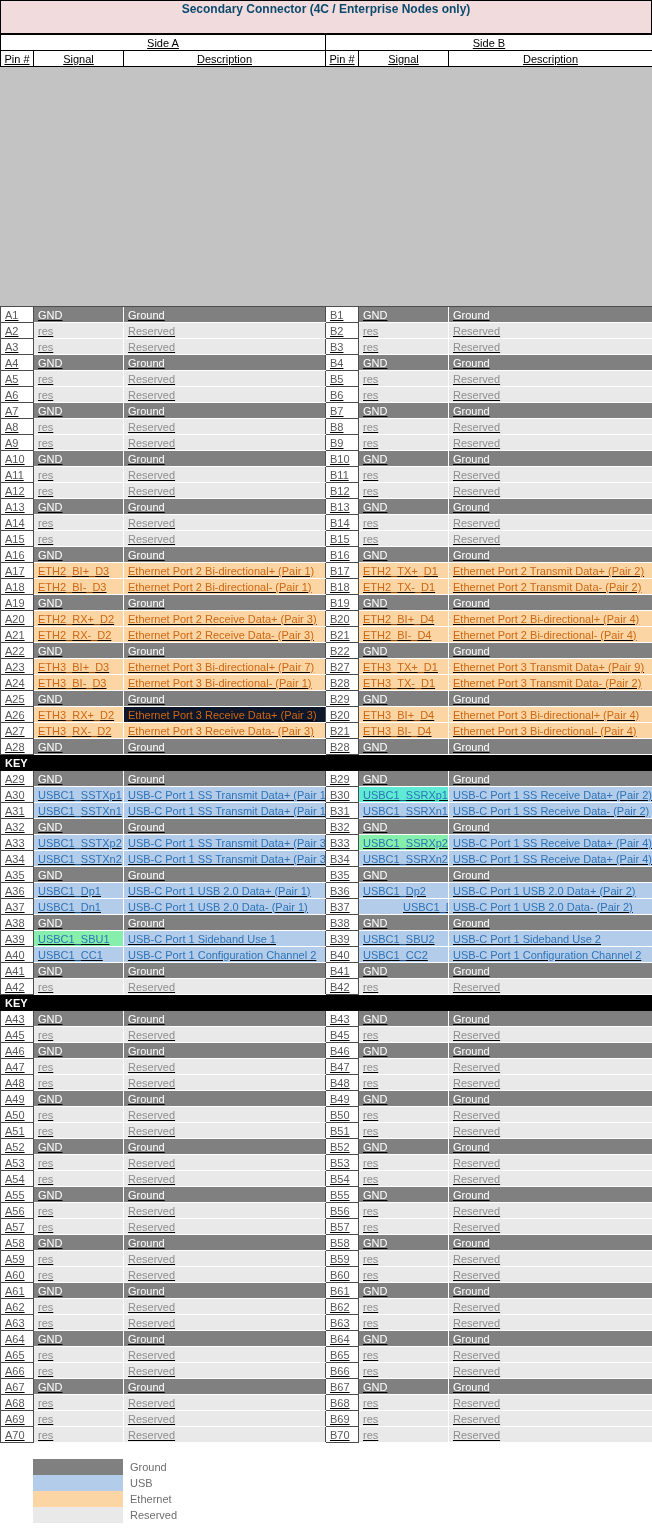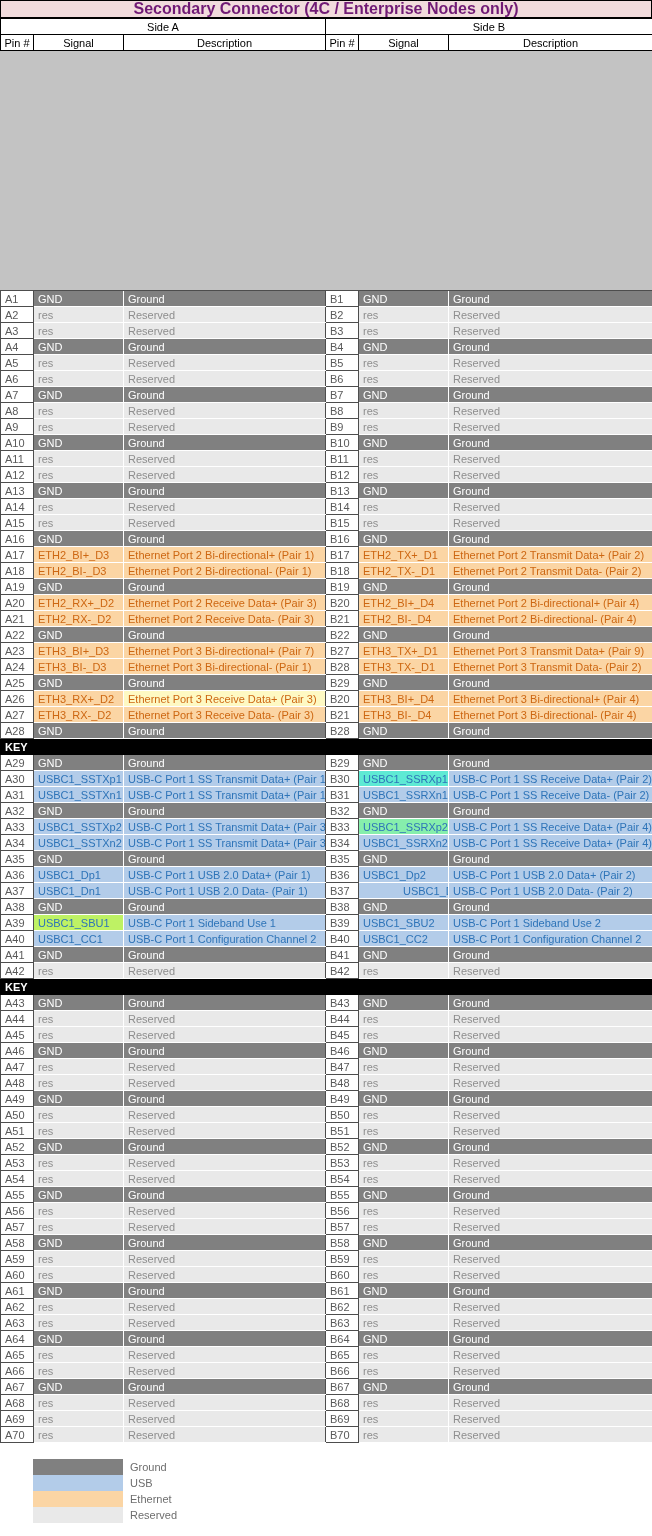--- a/index.html
+++ b/index.html
@@ -1,32 +1,33 @@
 <!DOCTYPE html>
 <html><head>
 <meta charset="utf-8">
 <style>
   html, body { margin: 0; padding: 0; background: #ffffff; }
   body { font-family: "Liberation Sans", sans-serif; }
   .page { width: 652px; }
 
   .title-bar {
     box-sizing: border-box;
-    height: 18px; line-height: 16px;
+    height: 34px; line-height: 16px;
     background: #f1dbdc;
     border: 1px solid #000;
     text-align: center;
-    font-size: 16px; font-weight: bold; color: #701a75;
+    font-size: 12px; font-weight: bold; color: #0c4a6e;
   }
 
   table.pinout {
     width: 652px;
     border-collapse: collapse;
     table-layout: fixed;
     font-size: 11px;
+    text-decoration: underline;
   }
   table.pinout thead th {
     box-sizing: border-box;
     border: 1px solid #000;
     background: #fff;
     font-weight: normal;
     color: #000;
     height: 16px;
     padding: 0;
     text-align: center;
@@ -297,21 +298,21 @@
           <td class="pin-cell">A25</td>
           <td class="sig-cell" style="background: rgb(128, 128, 128); color: rgb(255, 255, 255);">GND</td>
           <td class="desc-cell" style="background: rgb(128, 128, 128); color: rgb(255, 255, 255);">Ground</td>
           <td class="pin-cell">B29</td>
           <td class="sig-cell" style="background: rgb(128, 128, 128); color: rgb(255, 255, 255);">GND</td>
           <td class="desc-cell" style="background: rgb(128, 128, 128); color: rgb(255, 255, 255);">Ground</td>
         </tr>
         <tr>
           <td class="pin-cell">A26</td>
           <td class="sig-cell" style="background: rgb(251, 213, 164); color: rgb(205, 103, 18);">ETH3_RX+_D2</td>
-          <td class="desc-cell" style="background: #fef9c3; color: rgb(205, 103, 18);">Ethernet Port 3 Receive Data+ (Pair 3)</td>
+          <td class="desc-cell" style="background: #0f172a; color: rgb(205, 103, 18);">Ethernet Port 3 Receive Data+ (Pair 3)</td>
           <td class="pin-cell">B20</td>
           <td class="sig-cell" style="background: rgb(251, 213, 164); color: rgb(205, 103, 18);">ETH3_BI+_D4</td>
           <td class="desc-cell" style="background: rgb(251, 213, 164); color: rgb(205, 103, 18);">Ethernet Port 3 Bi-directional+ (Pair 4)</td>
         </tr>
         <tr>
           <td class="pin-cell">A27</td>
           <td class="sig-cell" style="background: rgb(251, 213, 164); color: rgb(205, 103, 18);">ETH3_RX-_D2</td>
           <td class="desc-cell" style="background: rgb(251, 213, 164); color: rgb(205, 103, 18);">Ethernet Port 3 Receive Data- (Pair 3)</td>
           <td class="pin-cell">B21</td>
           <td class="sig-cell" style="background: rgb(251, 213, 164); color: rgb(205, 103, 18);">ETH3_BI-_D4</td>
@@ -403,21 +404,21 @@
         <tr>
           <td class="pin-cell">A38</td>
           <td class="sig-cell" style="background: rgb(128, 128, 128); color: rgb(255, 255, 255);">GND</td>
           <td class="desc-cell" style="background: rgb(128, 128, 128); color: rgb(255, 255, 255);">Ground</td>
           <td class="pin-cell">B38</td>
           <td class="sig-cell" style="background: rgb(128, 128, 128); color: rgb(255, 255, 255);">GND</td>
           <td class="desc-cell" style="background: rgb(128, 128, 128); color: rgb(255, 255, 255);">Ground</td>
         </tr>
         <tr>
           <td class="pin-cell">A39</td>
-          <td class="sig-cell" style="background: #bef264; color: rgb(46, 116, 184);">USBC1_SBU1</td>
+          <td class="sig-cell" style="background: #86efac; color: rgb(46, 116, 184);">USBC1_SBU1</td>
           <td class="desc-cell" style="background: rgb(179, 204, 233); color: rgb(46, 116, 184);">USB-C Port 1 Sideband Use 1</td>
           <td class="pin-cell">B39</td>
           <td class="sig-cell" style="background: rgb(179, 204, 233); color: rgb(46, 116, 184);">USBC1_SBU2</td>
           <td class="desc-cell" style="background: rgb(179, 204, 233); color: rgb(46, 116, 184);">USB-C Port 1 Sideband Use 2</td>
         </tr>
         <tr>
           <td class="pin-cell">A40</td>
           <td class="sig-cell" style="background: rgb(179, 204, 233); color: rgb(46, 116, 184);">USBC1_CC1</td>
           <td class="desc-cell" style="background: rgb(179, 204, 233); color: rgb(46, 116, 184);">USB-C Port 1 Configuration Channel 2</td>
           <td class="pin-cell">B40</td>
@@ -443,28 +444,20 @@
         <tr class="key-row">
           <td colspan="6">KEY</td>
         </tr>
         <tr>
           <td class="pin-cell">A43</td>
           <td class="sig-cell" style="background: rgb(128, 128, 128); color: rgb(255, 255, 255);">GND</td>
           <td class="desc-cell" style="background: rgb(128, 128, 128); color: rgb(255, 255, 255);">Ground</td>
           <td class="pin-cell">B43</td>
           <td class="sig-cell" style="background: rgb(128, 128, 128); color: rgb(255, 255, 255);">GND</td>
           <td class="desc-cell" style="background: rgb(128, 128, 128); color: rgb(255, 255, 255);">Ground</td>
-        </tr>
-        <tr>
-          <td class="pin-cell">A44</td>
-          <td class="sig-cell" style="background: rgb(233, 233, 233); color: rgb(142, 142, 142);">res</td>
-          <td class="desc-cell" style="background: rgb(233, 233, 233); color: rgb(142, 142, 142);">Reserved</td>
-          <td class="pin-cell">B44</td>
-          <td class="sig-cell" style="background: rgb(233, 233, 233); color: rgb(142, 142, 142);">res</td>
-          <td class="desc-cell" style="background: rgb(233, 233, 233); color: rgb(142, 142, 142);">Reserved</td>
         </tr>
         <tr>
           <td class="pin-cell">A45</td>
           <td class="sig-cell" style="background: rgb(233, 233, 233); color: rgb(142, 142, 142);">res</td>
           <td class="desc-cell" style="background: rgb(233, 233, 233); color: rgb(142, 142, 142);">Reserved</td>
           <td class="pin-cell">B45</td>
           <td class="sig-cell" style="background: rgb(233, 233, 233); color: rgb(142, 142, 142);">res</td>
           <td class="desc-cell" style="background: rgb(233, 233, 233); color: rgb(142, 142, 142);">Reserved</td>
         </tr>
         <tr>

